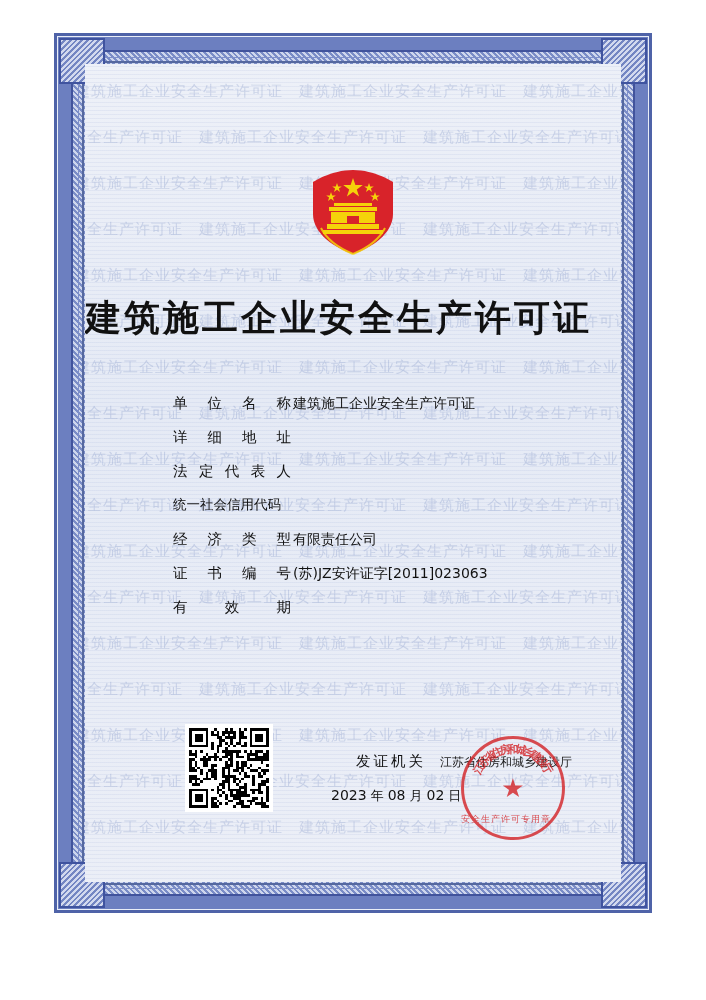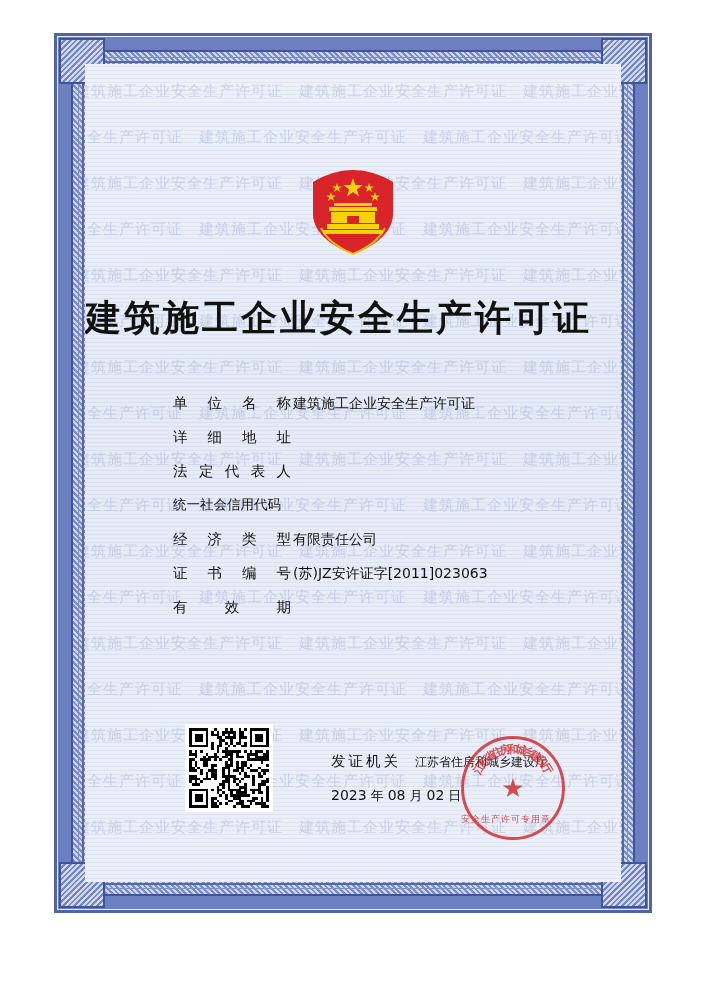--- a/index.html
+++ b/index.html
@@ -208,20 +208,21 @@
   }
   .issuer-line {
     font-size: 14.5px;
     color: #111;
     display: flex;
     align-items: baseline;
     white-space: nowrap;
   }
   .issuer-label {
     letter-spacing: 3px;
+    margin-left: 25px;
   }
   .issuer-org {
     font-size: 12px;
     color: #1b1b1b;
     margin-left: 14px;
   }
   .date-line {
     margin-top: 16px;
     font-size: 14px;
     color: #111;

